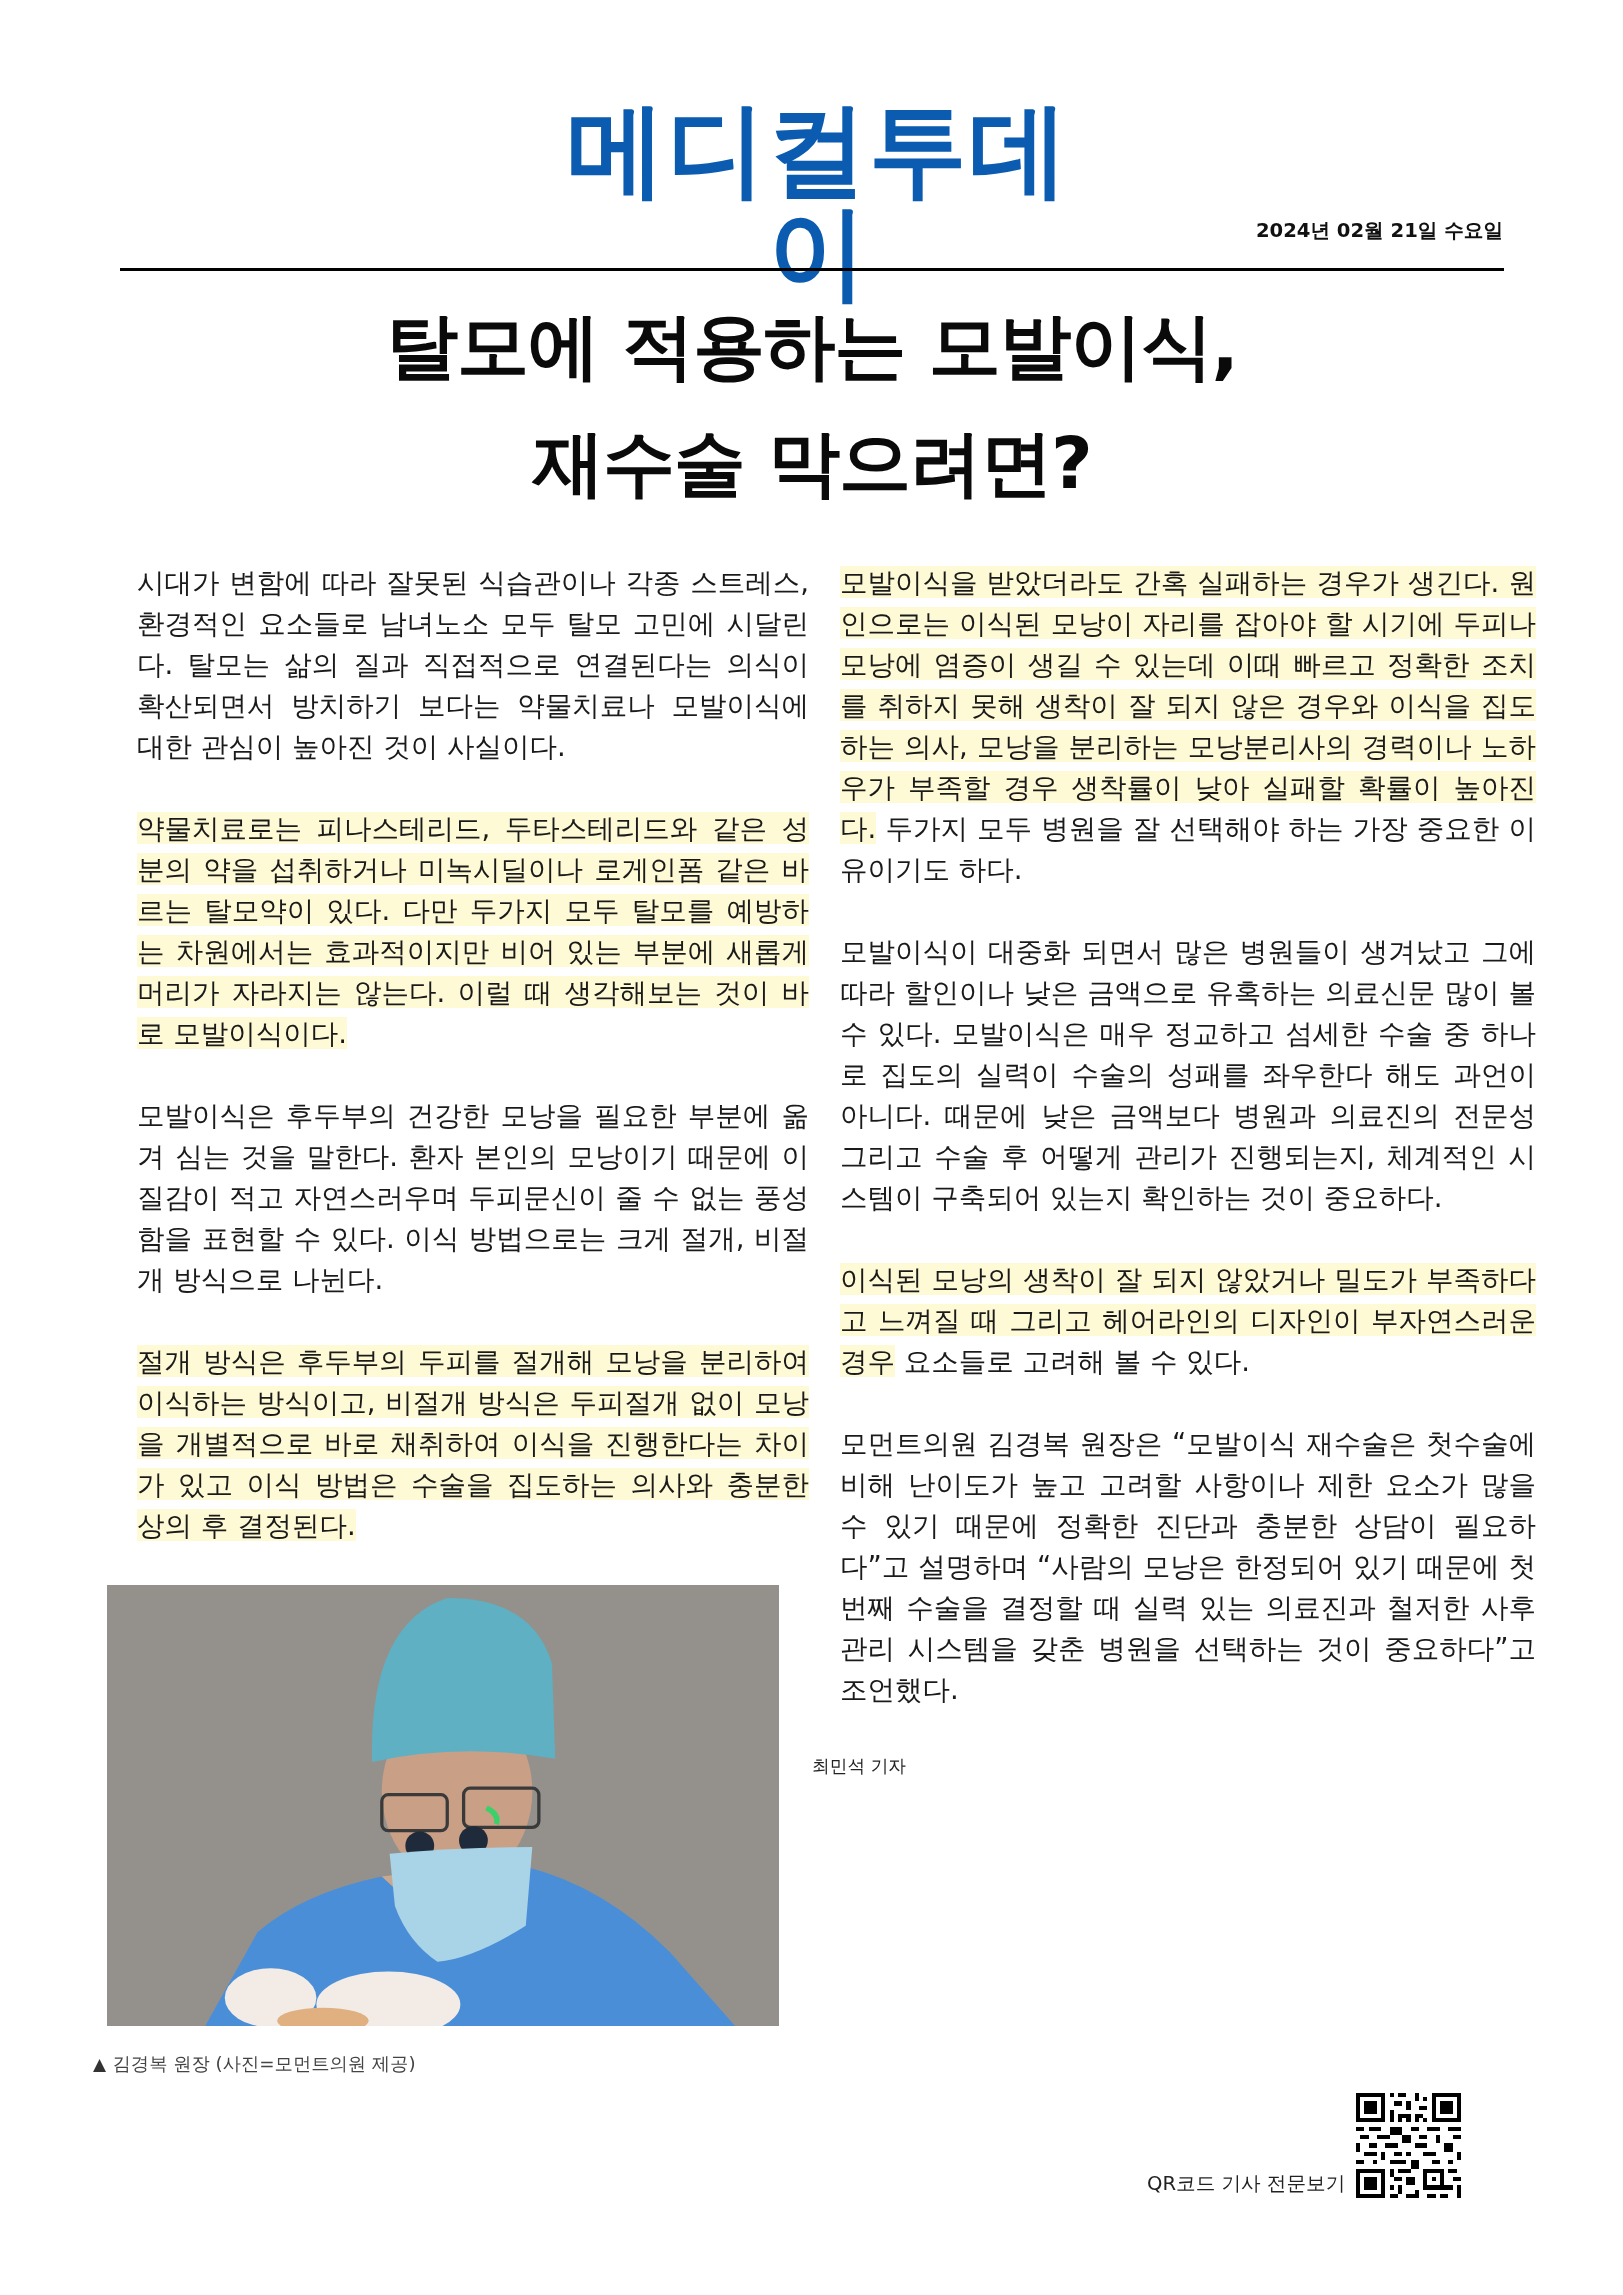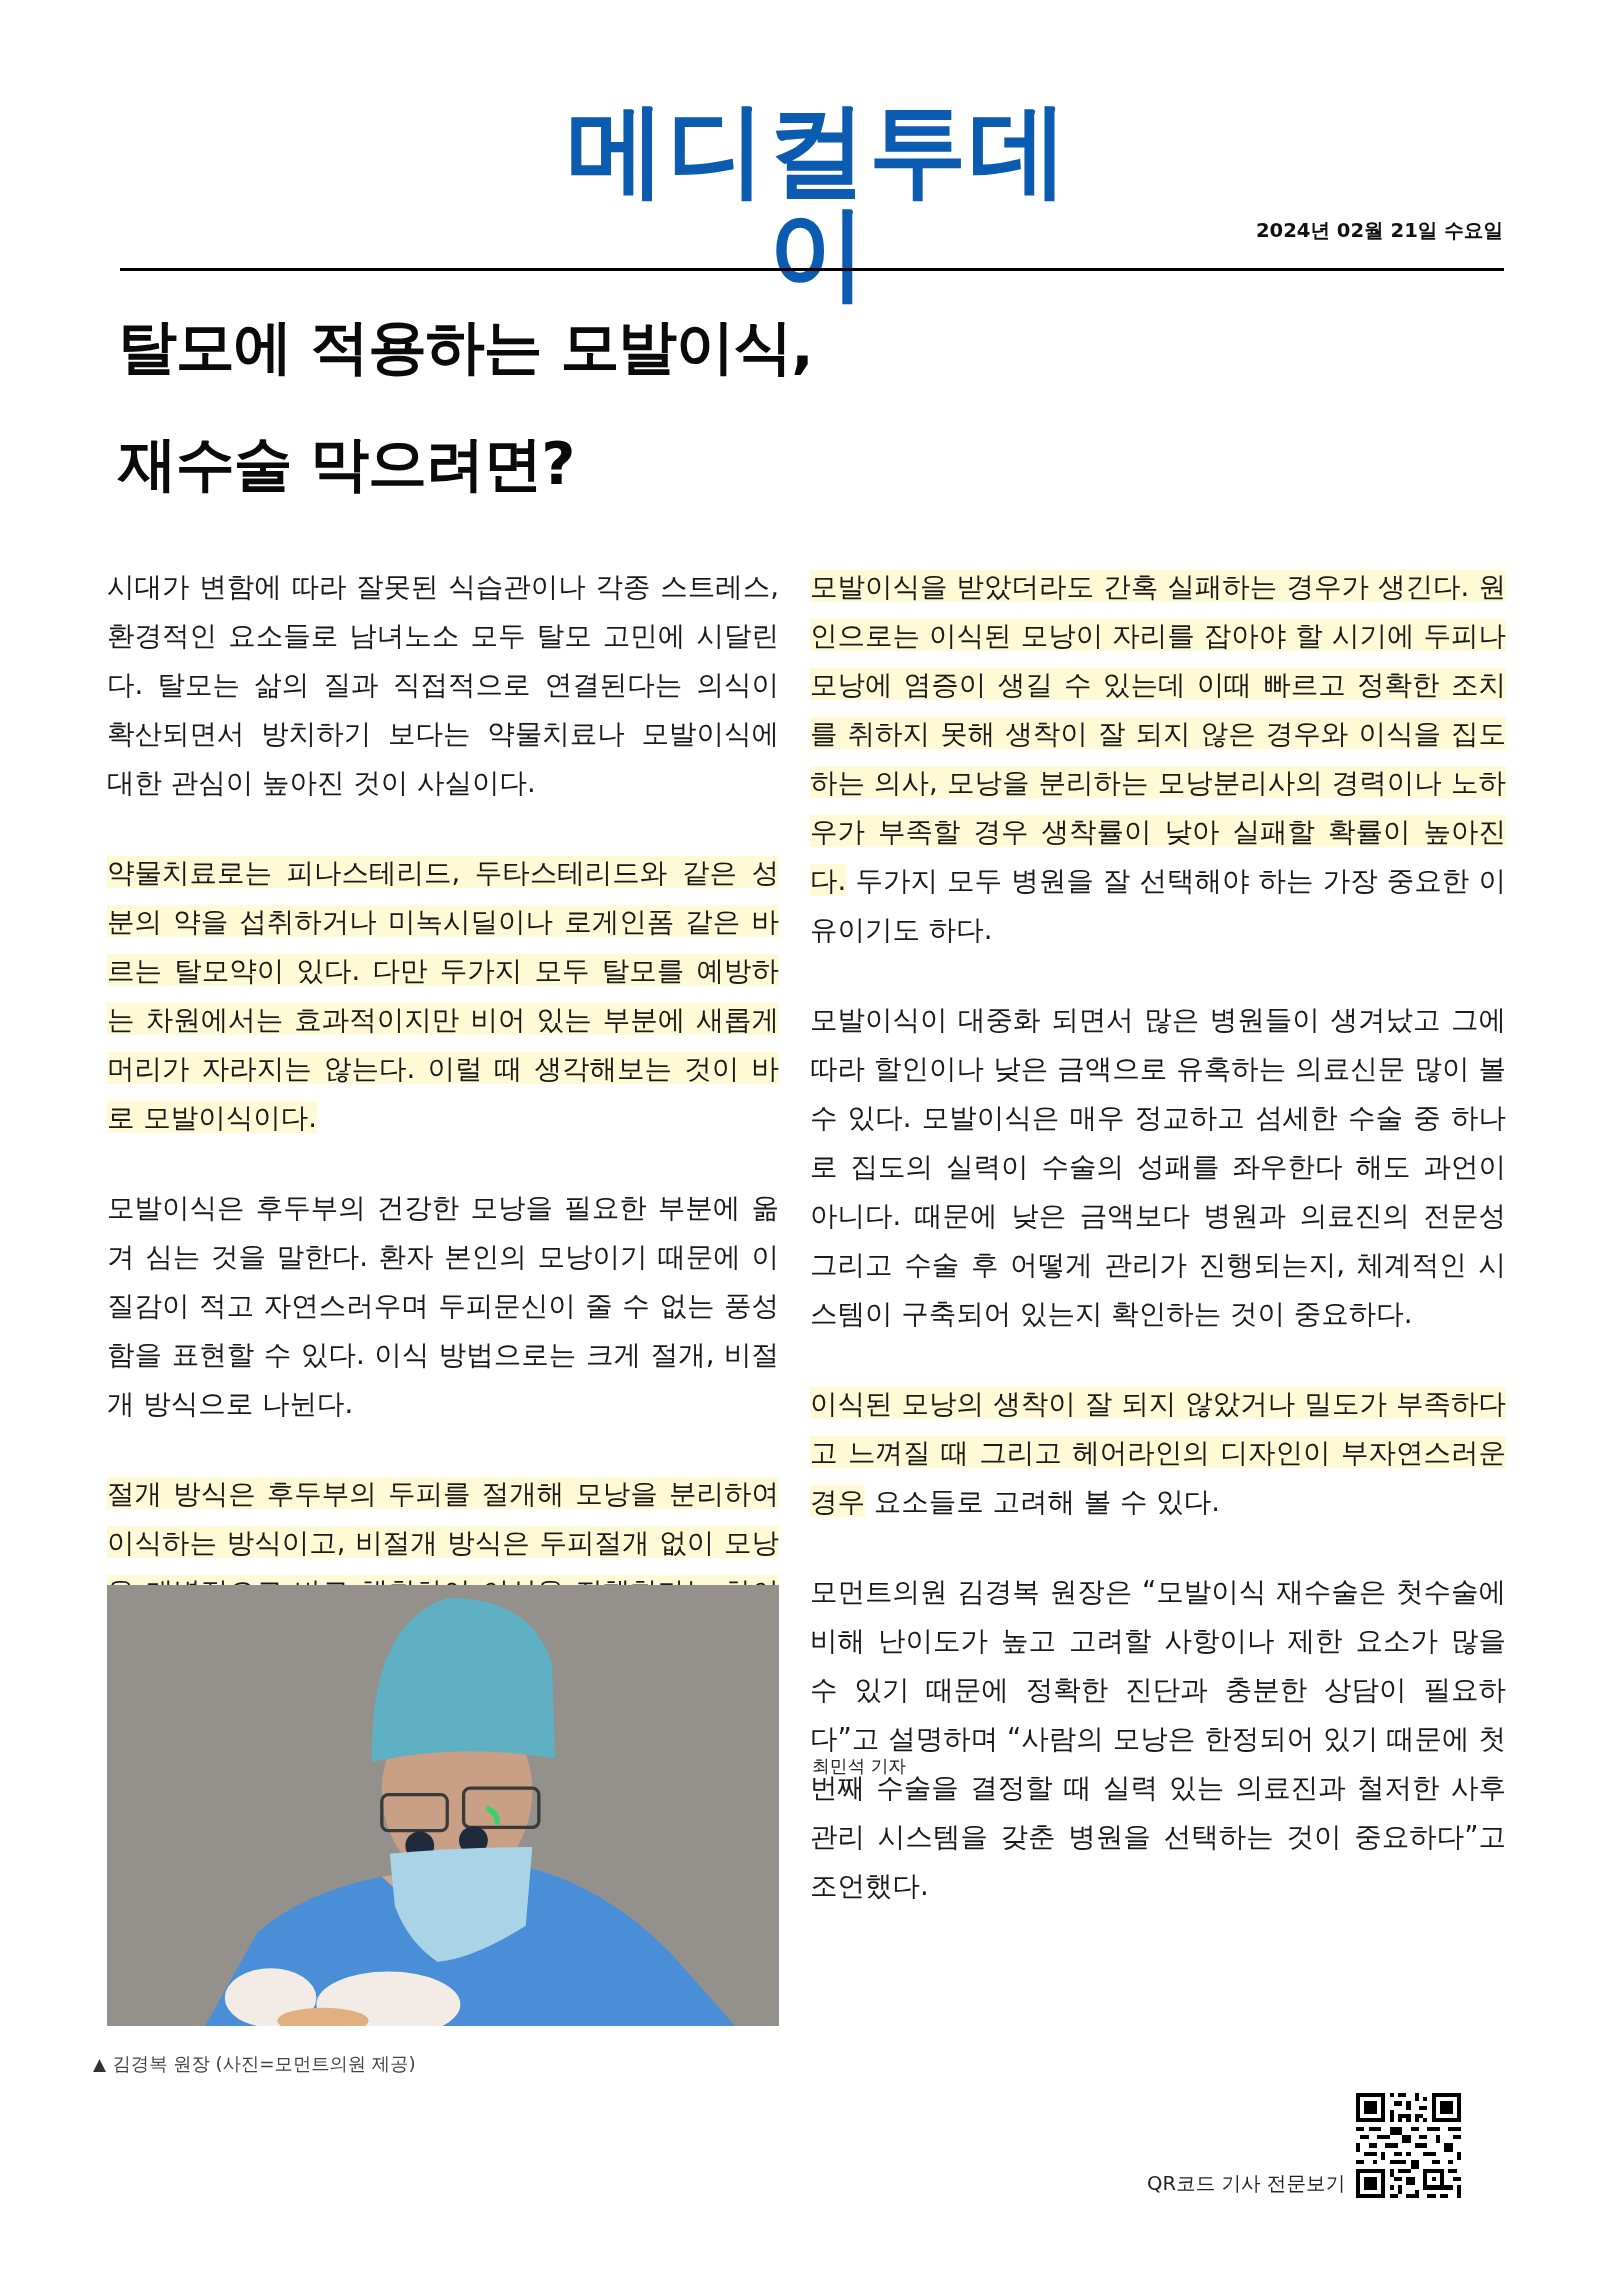--- a/index.html
+++ b/index.html
@@ -8,26 +8,26 @@
 
   .masthead { position: absolute; left: 0; top: 0; width: 1623px; height: 262px; margin-top: 19px; }
   .logo { position: absolute; left: 537px; top: 84px; width: 563px; text-align: center;
           font-family: "DejaVu Sans", sans-serif; font-weight: bold; font-size: 98px;
           line-height: 98px; color: #0b5cb0; letter-spacing: 2.6px; transform: scaleY(1.05); }
   .tagline { position: absolute; left: 537px; top: 183px; width: 563px; text-align: center;
              font-size: 33px; line-height: 37px; color: #555; letter-spacing: 1.3px; }
   .date { position: absolute; right: 120px; top: 198px; font-size: 19.6px; font-weight: bold; color: #111; }
   .rule { position: absolute; left: 120px; top: 249px; width: 1384px; height: 2.6px; background: #000; }
 
-  .headline { position: absolute; left: 118px; top: 288px; width: 1388px; 
-              font-weight: bold; font-size: 59px; line-height: 117px; color: #0a0a0a;
+  .headline { position: absolute; left: 118px; top: 288px; width: 1388px; text-align: center;
+              font-weight: bold; font-size: 72px; line-height: 117px; color: #0a0a0a;
               letter-spacing: -1.3px; }
 
-  .col { position: absolute; top: 562px; font-size: 27.5px; line-height: 49px;
-         text-align: justify; color: #1a1a1a; }
+  .col { position: absolute; top: 562px; font-size: 27.5px; line-height: 41px;
+         text-align: justify; color: #1a1a1a; margin-left: 30px; }
   .col.left { left: 107px; width: 672px; }
   .col.right { left: 810px; width: 696px; }
   .para { margin: 0 0 41px 0; }
   .hl { background: #fffad6; box-decoration-break: clone; -webkit-box-decoration-break: clone; }
 
   .photo { position: absolute; left: 107px; top: 1585px; width: 672px; height: 441px;
            background: linear-gradient(180deg, #9a9792 0%, #8e8b87 60%, #8a8884 100%); overflow: hidden; }
   .photo svg { width: 100%; height: 100%; display: block; }
   .caption { position: absolute; left: 93px; top: 2051px; font-size: 18.3px; color: #444; text-align: center; }
   .caption .tri { font-size: 17px; margin-right: 6.5px; color: #333; }

